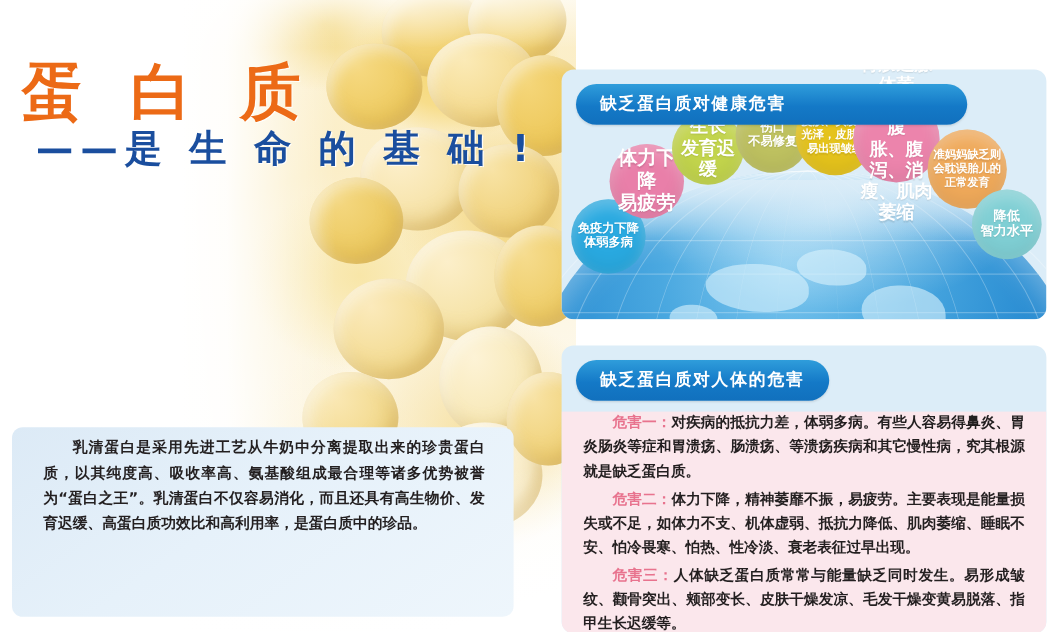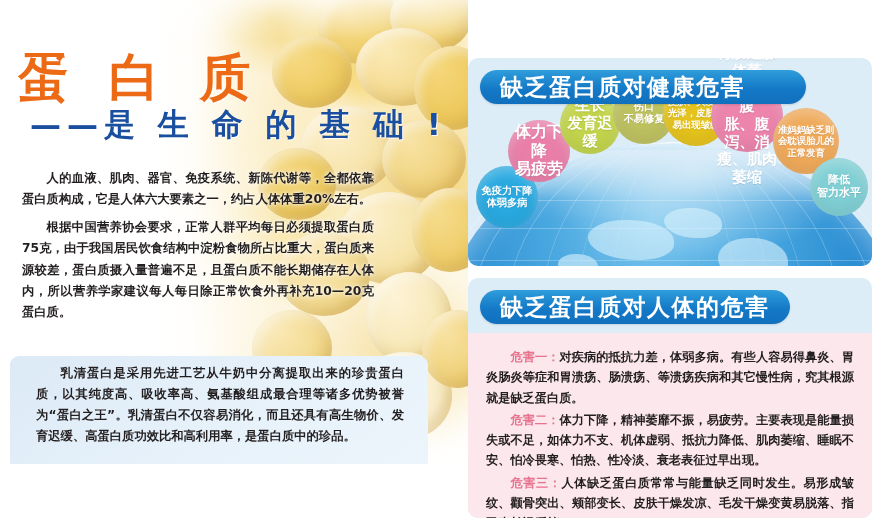--- a/index.html
+++ b/index.html
@@ -5,21 +5,21 @@
   html,body{margin:0;padding:0;}
   body{
     width:880px;height:527px;overflow:hidden;
     background:#ffffff;
     font-family:"DejaVu Sans","Liberation Sans",sans-serif;
     position:relative;
   }
   #root{position:absolute;inset:0;width:880px;height:527px;overflow:hidden;background:#fff;}
 
   
-  .left-col{position:absolute;left:0;top:0;width:468px;height:464px;overflow:hidden;}
+  .left-col{position:absolute;left:0;top:0;width:468px;height:527px;overflow:hidden;padding-left:15px;}
 
   
   .beans-wrap{position:absolute;left:150px;top:-20px;width:330px;height:560px;overflow:hidden;}
   .beans-bg{position:absolute;inset:0;
     background:
       radial-gradient(ellipse 120px 90px at 230px 70px,#f5d46a 0%,#f7dd8b 45%,rgba(250,233,180,0) 72%),
       radial-gradient(ellipse 100px 80px at 120px 40px,#f3d77e 0%,rgba(250,233,180,0) 70%),
       radial-gradient(ellipse 140px 120px at 280px 200px,#f2d272 0%,rgba(250,233,180,0) 72%),
       radial-gradient(ellipse 130px 110px at 150px 250px,#f8e6a8 0%,rgba(253,244,214,0) 72%),
       radial-gradient(ellipse 150px 130px at 250px 380px,#f6e0a0 0%,rgba(253,244,214,0) 75%),
@@ -69,29 +69,29 @@
   .whey-body{
     margin:7px 24px 0 26px;font-size:12.3px;line-height:1.72;color:#231f20;
     text-indent:2em;text-align:justify;font-weight:bold;
   }
 
   
   .right-col{position:absolute;left:468px;top:0;width:412px;height:527px;}
 
   .panel{position:absolute;left:0;border-radius:10px;overflow:hidden;}
   .panel-health{top:58px;width:404px;height:208px;background:#dcedf8;}
-  .panel-body{top:278px;width:404px;height:240px;background:#dcedf8;}
+  .panel-body{top:288px;width:404px;height:240px;background:#dcedf8;}
 
   .pill{
     position:absolute;left:12px;top:12px;height:34px;
     padding:0 20px;display:flex;align-items:center;border-radius:17px;
     background:linear-gradient(180deg,#2f9ddb 0%,#1479c7 55%,#1170bd 100%);
     box-shadow:0 1px 2px rgba(0,0,0,.12);
   }
-  .pill span{color:#fff;font-size:23px;font-weight:bold;letter-spacing:1.5px;white-space:nowrap;}
+  .pill span{color:#fff;font-size:14px;font-weight:bold;letter-spacing:1.5px;white-space:nowrap;}
   .pill-wide{width:286px;}
 
   
   .globe-clip{position:absolute;left:0;top:46px;width:404px;height:162px;overflow:hidden;}
   .globe{position:absolute;left:-22px;top:38px;width:452px;height:360px;border-radius:50%;
     background:
       radial-gradient(ellipse 280px 150px at 55% 8%,rgba(255,255,255,.55) 0%,rgba(255,255,255,0) 58%),
       radial-gradient(circle at 46% 22%,#7fc8ef 0%,#4aa8e0 28%,#2b8ed3 55%,#1878c4 80%,#0f66ae 100%);
     box-shadow:inset 0 10px 26px rgba(255,255,255,.35);
   }
@@ -112,21 +112,21 @@
   }
   .bubble span{display:block;padding:0 4px;text-shadow:0 1px 1px rgba(0,0,0,.10);}
 
   
   .harm-box{
     position:absolute;left:0;top:55px;width:404px;height:185px;background:#fbe7ec;
   }
   .harm-p{margin:0 0 2px 0;padding:0 18px;font-size:12.2px;line-height:1.66;
     color:#231f20;text-indent:2em;text-align:justify;font-weight:bold;}
   .harm-p .lead{color:#E8738E;}
-  .harm-p:first-child{padding-top:14px;}
+  .harm-p:first-child{font-family:Liberation Mono, monospace;}
 </style>
 </head>
 <body>
 
 <div id="root">
 
   <div class="left-col">
 
     <div class="beans-wrap">
       <div class="beans-bg"></div>
@@ -151,24 +151,20 @@
       <div class="fade-top"></div>
       <div class="fade-left"></div>
       <div class="fade-bottom"></div>
     </div>
 
     <div class="headline">
       <div class="title-main">蛋 白 质</div>
       <div class="title-sub">——是 生 命 的 基 础 !</div>
     </div>
 
-    <div class="intro" id="intro-block">
-        <p>人的血液、肌肉、器官、免疫系统、新陈代谢等，全都依靠蛋白质构成，它是人体六大要素之一，约占人体体重20%左右。</p>
-        <p>根据中国营养协会要求，正常人群平均每日必须提取蛋白质75克，由于我国居民饮食结构中淀粉食物所占比重大，蛋白质来源较差，蛋白质摄入量普遍不足，且蛋白质不能长期储存在人体内，所以营养学家建议每人每日除正常饮食外再补充10—20克蛋白质。</p>
-      </div>
 
     <div class="whey-card">
       <div class="whey-body">乳清蛋白是采用先进工艺从牛奶中分离提取出来的珍贵蛋白质，以其纯度高、吸收率高、氨基酸组成最合理等诸多优势被誉为“蛋白之王”。乳清蛋白不仅容易消化，而且还具有高生物价、发育迟缓、高蛋白质功效比和高利用率，是蛋白质中的珍品。</div>
     </div>
   </div>
 
   <div class="right-col">
 
     <div class="panel panel-health">
       <div class="globe-clip">

